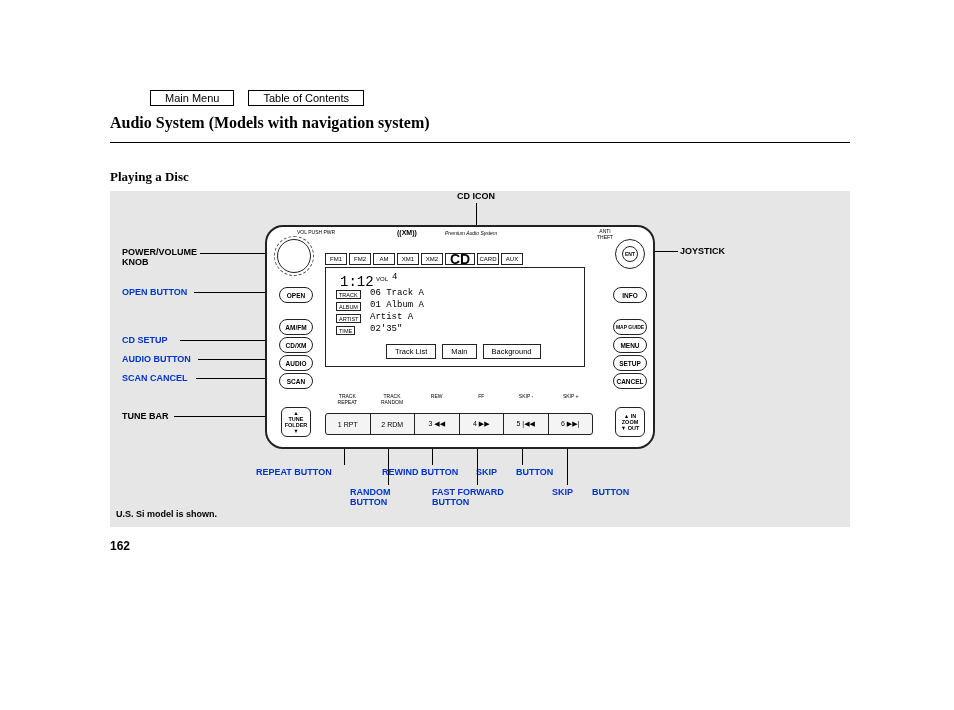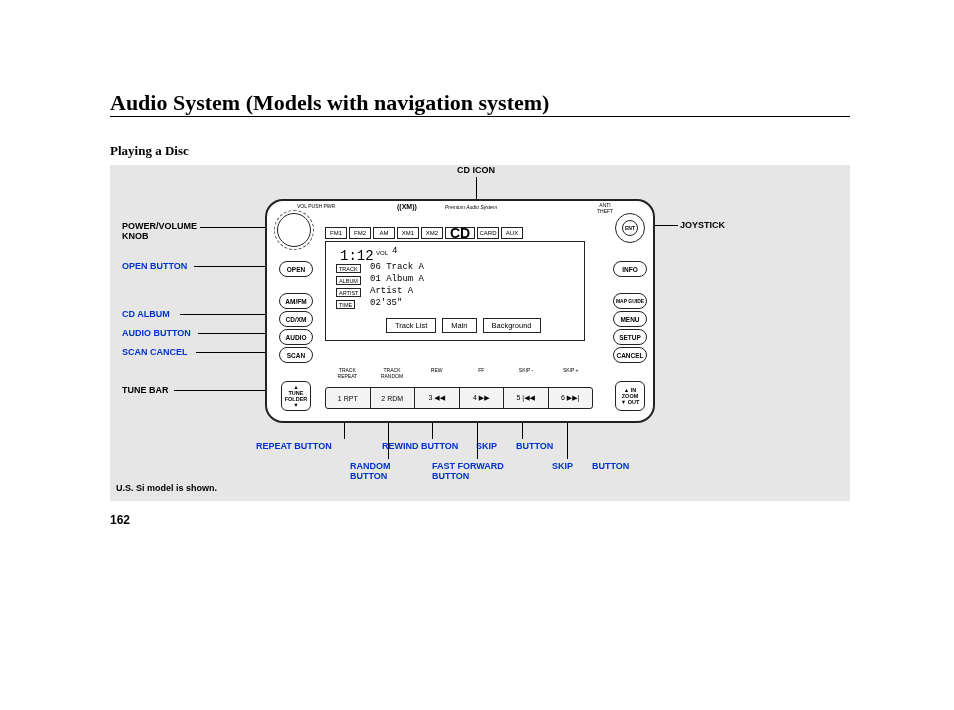--- a/index.html
+++ b/index.html
@@ -1,20 +1,20 @@
 <!DOCTYPE html>
 <html><head>
 <meta charset="utf-8">
 <style>
   *{box-sizing:border-box;margin:0;padding:0}
   body{font-family:Arial,Helvetica,sans-serif;background:#fff;width:954px;height:710px;position:relative;overflow:hidden}
   .page{position:absolute;left:110px;top:90px;width:740px}
   .nav-btns{display:flex;gap:14px;margin-left:40px;margin-bottom:8px}
   .nav-btn{border:1px solid #000;padding:1px 14px;font-size:11px;background:#fff;cursor:pointer}
-  h1.title{font-family:Georgia,"Times New Roman",serif;font-size:22px;font-weight:bold;border-bottom:1px solid #000;padding-bottom:0;margin-bottom:26px}
+  h1.title{font-family:Georgia,"Times New Roman",serif;font-size:16px;font-weight:bold;border-bottom:1px solid #000;padding-bottom:10px;margin-bottom:26px}
   h2.sub{font-family:Georgia,"Times New Roman",serif;font-size:13px;font-weight:bold;margin-bottom:6px}
   .gray{background:#e6e6e6;padding:24px 18px 22px 18px;position:relative}
   .annot{position:absolute;font-size:9px;font-weight:bold}
   .blue{color:#0033cc}
   .black{color:#000}
   .line{position:absolute;background:#000;height:1px}
   .vline{position:absolute;background:#000;width:1px}
   .dot{position:absolute;width:6px;height:6px;border-radius:50%;background:#000;transform:translate(-50%,-50%)}
   .arrowhead{position:absolute;width:0;height:0}
   .ah-right{border-top:4px solid transparent;border-bottom:4px solid transparent;border-left:7px solid #000;transform:translateY(-50%)}
@@ -45,39 +45,43 @@
   .bstrip-lbls span{flex:1;text-align:center}
 
   .footnote{font-size:9px;font-weight:bold;margin-top:10px}
   .pagenum{font-size:12px;font-weight:bold;margin-top:12px}
   .tiny{font-size:5px;position:absolute}
 </style>
 </head>
 <body>
 
 <div class="page">
+  <div class="nav-btns">
+    <button class="nav-btn">Main Menu</button>
+    <button class="nav-btn">Table of Contents</button>
+  </div>
   <h1 class="title">Audio System (Models with navigation system)</h1>
   <h2 class="sub">Playing a Disc</h2>
 
   <div class="gray" style="height:336px">
 
     <div class="annot black" style="left:347px;top:0">CD ICON</div>
     <div class="vline" style="left:366px;top:12px;height:48px"></div>
     <div class="arrowhead ah-down" style="left:366px;top:60px"></div>
 
     <div class="annot black" style="left:12px;top:56px;white-space:pre">POWER/VOLUME
 KNOB</div>
     <div class="line" style="left:90px;top:62px;width:76px"></div>
       <div class="arrowhead ah-right" style="left:166px;top:62px"></div>
 
     <div class="annot blue" style="left:12px;top:96px">OPEN BUTTON</div>
     <div class="line" style="left:84px;top:101px;width:74px"></div>
       <div class="arrowhead ah-right" style="left:158px;top:101px"></div>
 
-    <div class="annot blue" style="left:12px;top:144px">CD ALBUM</div>
+    <div class="annot blue" style="left:12px;top:144px">CD SETUP</div>
     <div class="line" style="left:70px;top:149px;width:88px"></div>
       <div class="arrowhead ah-right" style="left:158px;top:149px"></div>
 
     <div class="annot blue" style="left:12px;top:163px">AUDIO BUTTON</div>
     <div class="line" style="left:88px;top:168px;width:70px"></div>
       <div class="arrowhead ah-right" style="left:158px;top:168px"></div>
 
     <div class="annot blue" style="left:12px;top:182px">SCAN CANCEL</div>
     <div class="line" style="left:86px;top:187px;width:72px"></div>
       <div class="arrowhead ah-right" style="left:158px;top:187px"></div>

